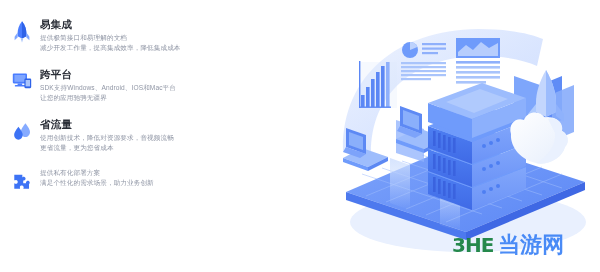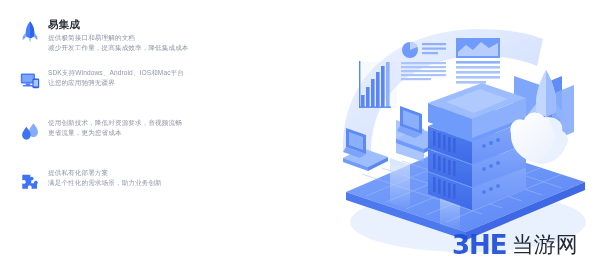--- a/index.html
+++ b/index.html
@@ -9,21 +9,21 @@
     font-family:"Liberation Sans","DejaVu Sans",sans-serif;
     overflow:hidden;
     position:relative;
   }
   .page{position:relative;width:600px;height:272px;}
 
   
   .features{
     position:absolute;left:0;top:0;
     width:300px;height:252px;
-    padding:18px 0 0 20px;
+    padding:18px 0 0 12px;
     box-sizing:border-box;
   }
   .feature{
     display:flex;
     align-items:flex-start;
     margin-bottom:7px;
     height:43px;
   }
   .feat-icon{
     width:20px;height:24px;
@@ -60,32 +60,32 @@
 
   
   .watermark{
     position:absolute;
     left:452px;top:228px;
     width:148px;height:34px;
     display:flex;align-items:center;
     pointer-events:none;
   }
   .wm-latin{
-    font-size:26px;
+    font-size:20px;
     font-weight:bold;
-    color:#1d4ed8;
+    color:#15803d;
     letter-spacing:-1px;
     line-height:1;
     font-family:"DejaVu Sans",sans-serif;
     opacity:.92;
   }
   .wm-cn{
     font-size:22px;
-    font-weight:normal;
-    color:#0f172a;
+    font-weight:bold;
+    color:#3b82f6;
     line-height:1;
     margin-left:5px;
     opacity:.92;
   }
 </style>
 </head>
 <body>
 
 <div class="page">
 
@@ -113,33 +113,35 @@
         <svg viewBox="0 0 20 24" width="20" height="24" aria-hidden="true">
           <rect x="0.8" y="3.4" width="14.2" height="10" rx="1.1" fill="#4a7dff"></rect>
           <rect x="2.4" y="5" width="11" height="6.8" fill="#7fa6ff"></rect>
           <rect x="5.6" y="13.4" width="4.6" height="1.7" fill="#4a7dff"></rect>
           <rect x="2.8" y="15.1" width="10.4" height="1.5" rx="0.7" fill="#4a7dff"></rect>
           <rect x="12.4" y="8.6" width="6.8" height="9.6" rx="1.1" fill="#2f63e8"></rect>
           <rect x="13.6" y="10" width="4.4" height="6.4" fill="#a9c4fb"></rect>
         </svg>
       </span>
       <div class="feat-text">
+        <div class="feat-title">跨平台</div>
         <div class="feat-desc">SDK支持Windows、Android、IOS和Mac平台</div>
         <div class="feat-desc">让您的应用驰骋无疆界</div>
       </div>
     </div>
 
     <div class="feature">
       <span class="feat-icon">
         <svg viewBox="0 0 20 24" width="20" height="24" aria-hidden="true">
           <path d="M13.4 3.2 C16.4 7 18 9.6 18 12 C18 14.9 15.9 17 13.4 17 C10.9 17 8.8 14.9 8.8 12 C8.8 9.6 10.4 7 13.4 3.2 Z" fill="#86abff"></path>
           <path d="M6.4 6.8 C9.2 10.4 10.7 12.8 10.7 15.1 C10.7 17.8 8.8 19.8 6.4 19.8 C4 19.8 2.1 17.8 2.1 15.1 C2.1 12.8 3.6 10.4 6.4 6.8 Z" fill="#3d73f5"></path>
         </svg>
       </span>
       <div class="feat-text">
+        <div class="feat-title">省流量</div>
         <div class="feat-desc">使用创新技术，降低对资源要求，音视频流畅</div>
         <div class="feat-desc">更省流量，更为您省成本</div>
       </div>
     </div>
 
     <div class="feature">
       <span class="feat-icon">
         <svg viewBox="0 0 20 24" width="20" height="24" aria-hidden="true">
           <path d="M7.4 3.4 L12.2 3.4 L12.2 6.2 C12.2 6.2 13.1 5 14.4 5.6 C15.6 6.1 15.9 7.6 15.2 8.6 C14.7 9.4 13.7 9.5 13.1 9.2 L13.1 12.2 L16.1 12.2 C15.8 11.5 15.9 10.5 16.7 10 C17.8 9.3 19.2 9.7 19.7 10.9 C20.2 12.2 19.1 13.1 19.1 13.1 L19.1 17.9 L13.1 17.9 C13.1 17.9 14 16.7 13.4 15.5 C12.9 14.3 11.4 14 10.4 14.7 C9.6 15.2 9.5 16.2 9.8 16.8 L9.8 17.9 L3.9 17.9 L3.9 12.2 C3.9 12.2 5.1 13.1 6.3 12.5 C7.5 12 7.8 10.5 7.1 9.5 C6.6 8.7 5.6 8.6 5 8.9 L3.9 8.9 L3.9 3.4 Z" fill="#3d73f5" transform="translate(-1.5,1.5) scale(0.97)"></path>
         </svg>

